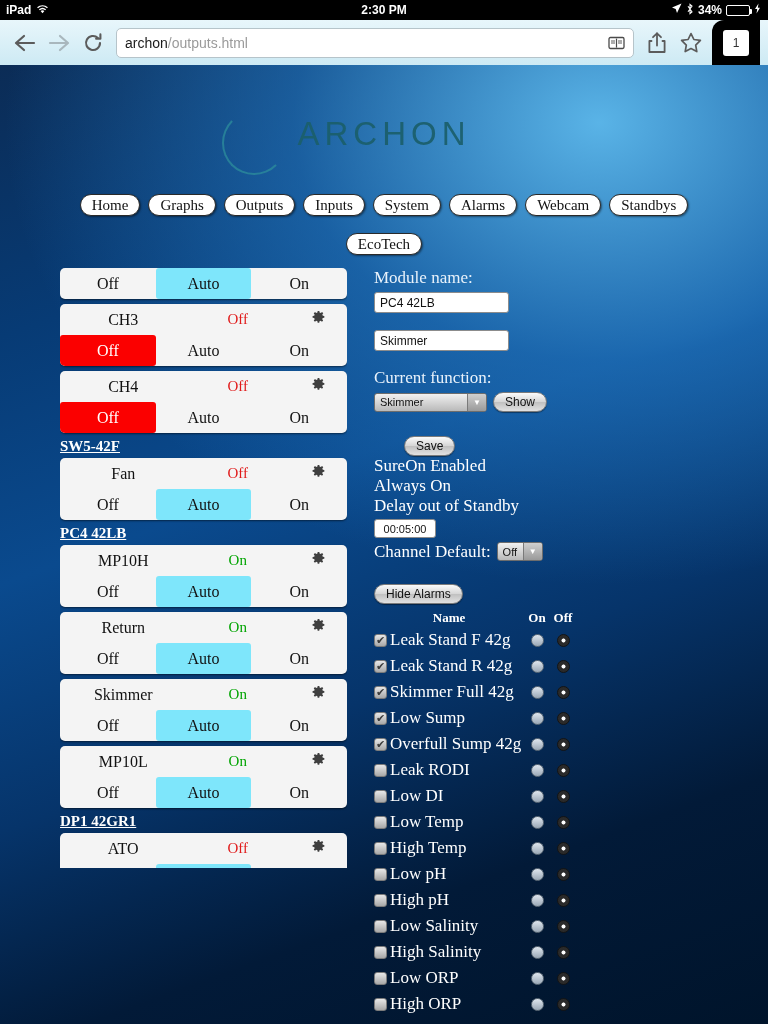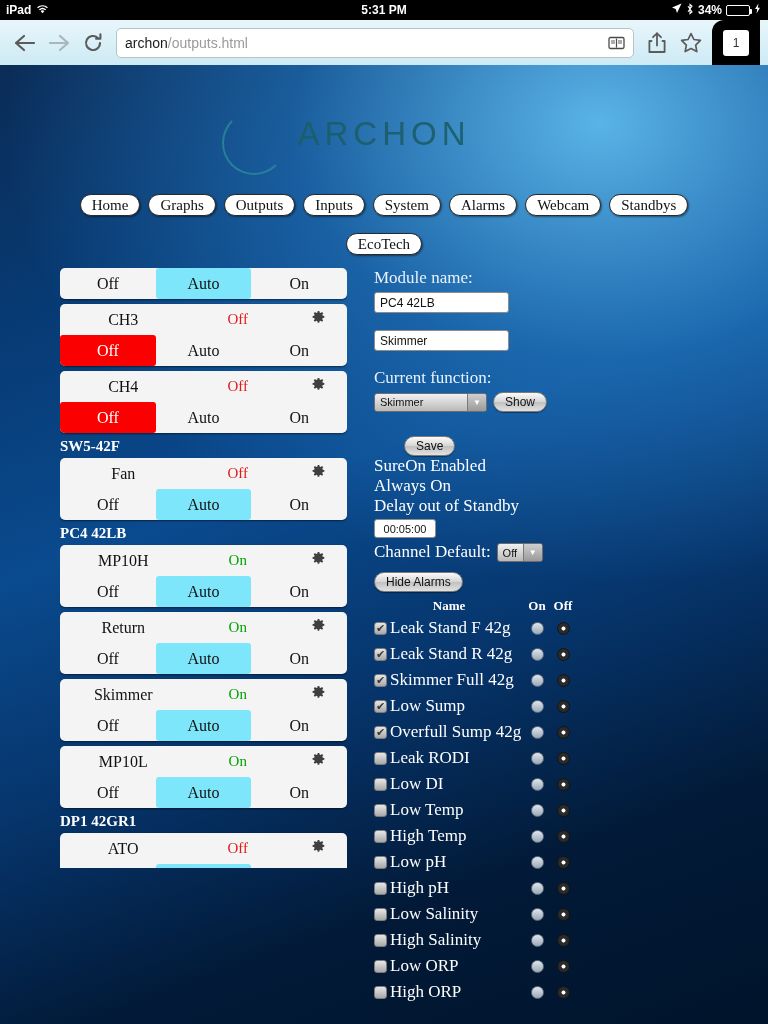--- a/index.html
+++ b/index.html
@@ -124,21 +124,21 @@
   .ch-gear { flex: 0 0 46px; text-align: center; color: #4a4a4a; }
   .card-btns { display: flex; height: 31px; }
   .btn3 {
     flex: 1 1 0; display:flex; align-items:center; justify-content:center;
     font-size: 16px; color:#111; border-radius: 3px;
   }
   .btn3.sel-auto { background: #7ee6fb; }
   .btn3.sel-off  { background: #fb0000; color: #fff; }
   .group-label {
     color: #fff; font-weight: bold; font-size: 15px;
-    margin: 2px 0 3px 0; font-family: "Liberation Serif", serif;
+    margin: 2px 0 3px 0; font-family: "Liberation Serif", serif; text-decoration: underline;
   }
 
   
   .rightcol { position: absolute; left: 374px; top: 203px; width: 370px; }
   .fieldlabel { color: #e9f2fb; font-size: 17px; margin-bottom: 4px; }
   .txtinput {
     width: 135px; height: 21px; background: #fff;
     border: 1px solid #8c8c8c; border-radius: 3px;
     font-family:"Liberation Sans",sans-serif; font-size: 12px;
     color:#111; padding: 0 5px; margin-bottom: 17px;
@@ -168,21 +168,21 @@
     box-shadow: 0 1px 1px rgba(0,0,0,.4);
     margin-left: 6px;
   }
   .optline { color:#fff; font-size: 17px; line-height: 20px; }
   .timebox {
     width: 62px; height: 19px; background:#fff; border:1px solid #8c8c8c;
     border-radius: 3px; font-family:"Liberation Sans",sans-serif;
     font-size: 11px; color:#111; display:flex; align-items:center;
     justify-content:center; margin: 3px 0 4px 0;
   }
-  .chdefault { color:#fff; font-size:17px; display:flex; align-items:flex-end; gap:6px; }
+  .chdefault { color:#fff; font-size:17px; display:flex; align-items:flex-start; gap:6px; }
   .chdefault .selectbox { width: 46px; }
 
   
   .alarm-head {
     display:flex; color:#fff; font-weight:bold; font-size:13px;
     margin-top: 6px; margin-bottom: 1px;
   }
   .ah-name { width: 150px; text-align:center; }
   .ah-on { width: 26px; text-align:center; }
   .ah-off { width: 26px; text-align:center; }
@@ -214,21 +214,21 @@
   <div class="sb-left">
     <span>iPad</span>
     <span class="wifi-ico">
       <svg width="13" height="10" viewBox="0 0 13 10">
           <path d="M6.5 9.3 4.6 7.1a3 3 0 0 1 3.8 0z" fill="#fff"></path>
           <path d="M2.9 5.3a5.6 5.6 0 0 1 7.2 0l-.9 1a4.3 4.3 0 0 0-5.4 0z" fill="#fff"></path>
           <path d="M1.1 3.2a8.4 8.4 0 0 1 10.8 0l-.9 1a7.1 7.1 0 0 0-9 0z" fill="#fff"></path>
         </svg>
     </span>
   </div>
-  <div class="sb-center">5:31 PM</div>
+  <div class="sb-center">2:30 PM</div>
   <div class="sb-right">
     <span>
       <svg width="11" height="11" viewBox="0 0 11 11">
           <path d="M10.5.5 1 4.6l3.7 1.3L6 9.9z" fill="#fff"></path>
         </svg>
     </span>
     <span>
       <svg width="8" height="12" viewBox="0 0 8 12">
           <path d="M2 3.2 6 8.8 4 10.5V1.5l2 1.7L2 8.8" stroke="#fff" stroke-width="1.1" fill="none"></path>
         </svg>
@@ -467,21 +467,21 @@
     <div class="timebox">00:05:00</div>
 
     <div class="chdefault">
       <span>Channel Default:</span>
       <span class="selectbox">
         <span class="sv">Off</span>
         <span class="sarrow">▼</span>
       </span>
     </div>
 
-    <div style="margin-top:10px;">
+    <div style="margin-top:22px;">
       <div class="greybtn" style="margin-left:0;">Hide Alarms</div>
     </div>
 
     <div class="alarm-head">
       <span class="ah-name">Name</span>
       <span class="ah-on">On</span>
       <span class="ah-off">Off</span>
     </div>
     <div>
         <div class="alarm-row">

